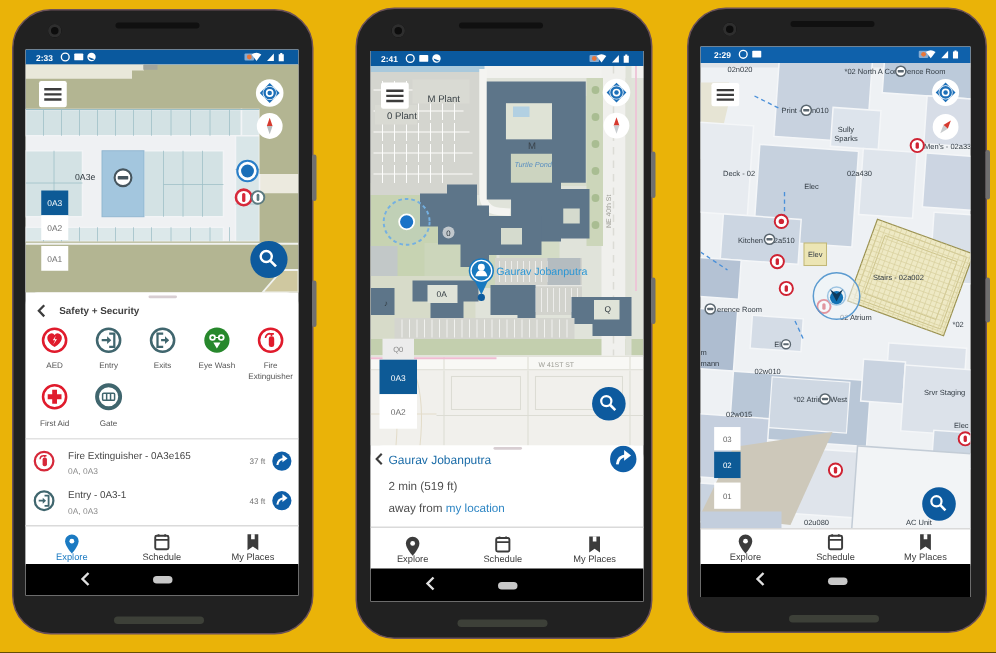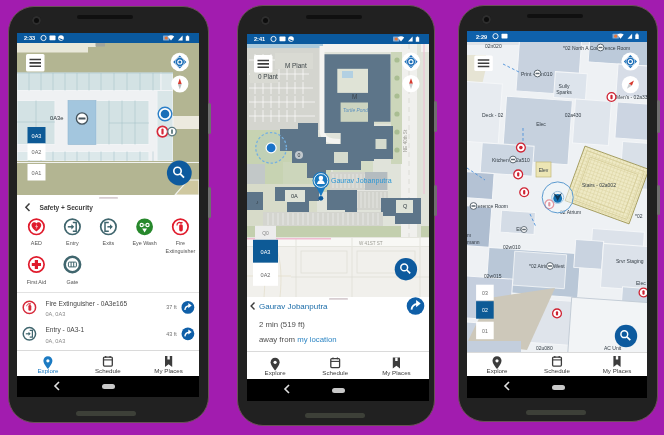--- a/index.html
+++ b/index.html
@@ -1,16 +1,16 @@
 <!DOCTYPE html>
 <html><head>
 <meta charset="utf-8">
 <style>
   html,body{margin:0;padding:0;background:#000;}
-  #stage{position:relative;width:664px;height:435px;background:#a21caf;overflow:hidden;
+  #stage{position:relative;width:664px;height:435px;background:#eab308;overflow:hidden;
     font-family:"Liberation Sans",sans-serif;}
   .abs{position:absolute;}
   .phone{position:absolute;background:#212121;border:1px solid #6b5158;border-radius:26px;box-sizing:border-box;}
   .cam{position:absolute;width:9px;height:9px;border-radius:50%;background:#0d0d0d;box-shadow:inset 0 0 0 2px #2e2e2e;}
   .spk{position:absolute;height:4px;border-radius:2px;background:#101010;}
   .spkb{position:absolute;height:5px;border-radius:2.5px;background:#3d4038;}
   .btn-side{position:absolute;width:3px;border-radius:1.5px;background:#6f6f6f;}
   .screen{position:absolute;background:#fff;overflow:hidden;}
   .status{position:absolute;left:0;right:0;color:#fff;}
   .status svg,.navbar svg,.sheet svg{display:block;}

